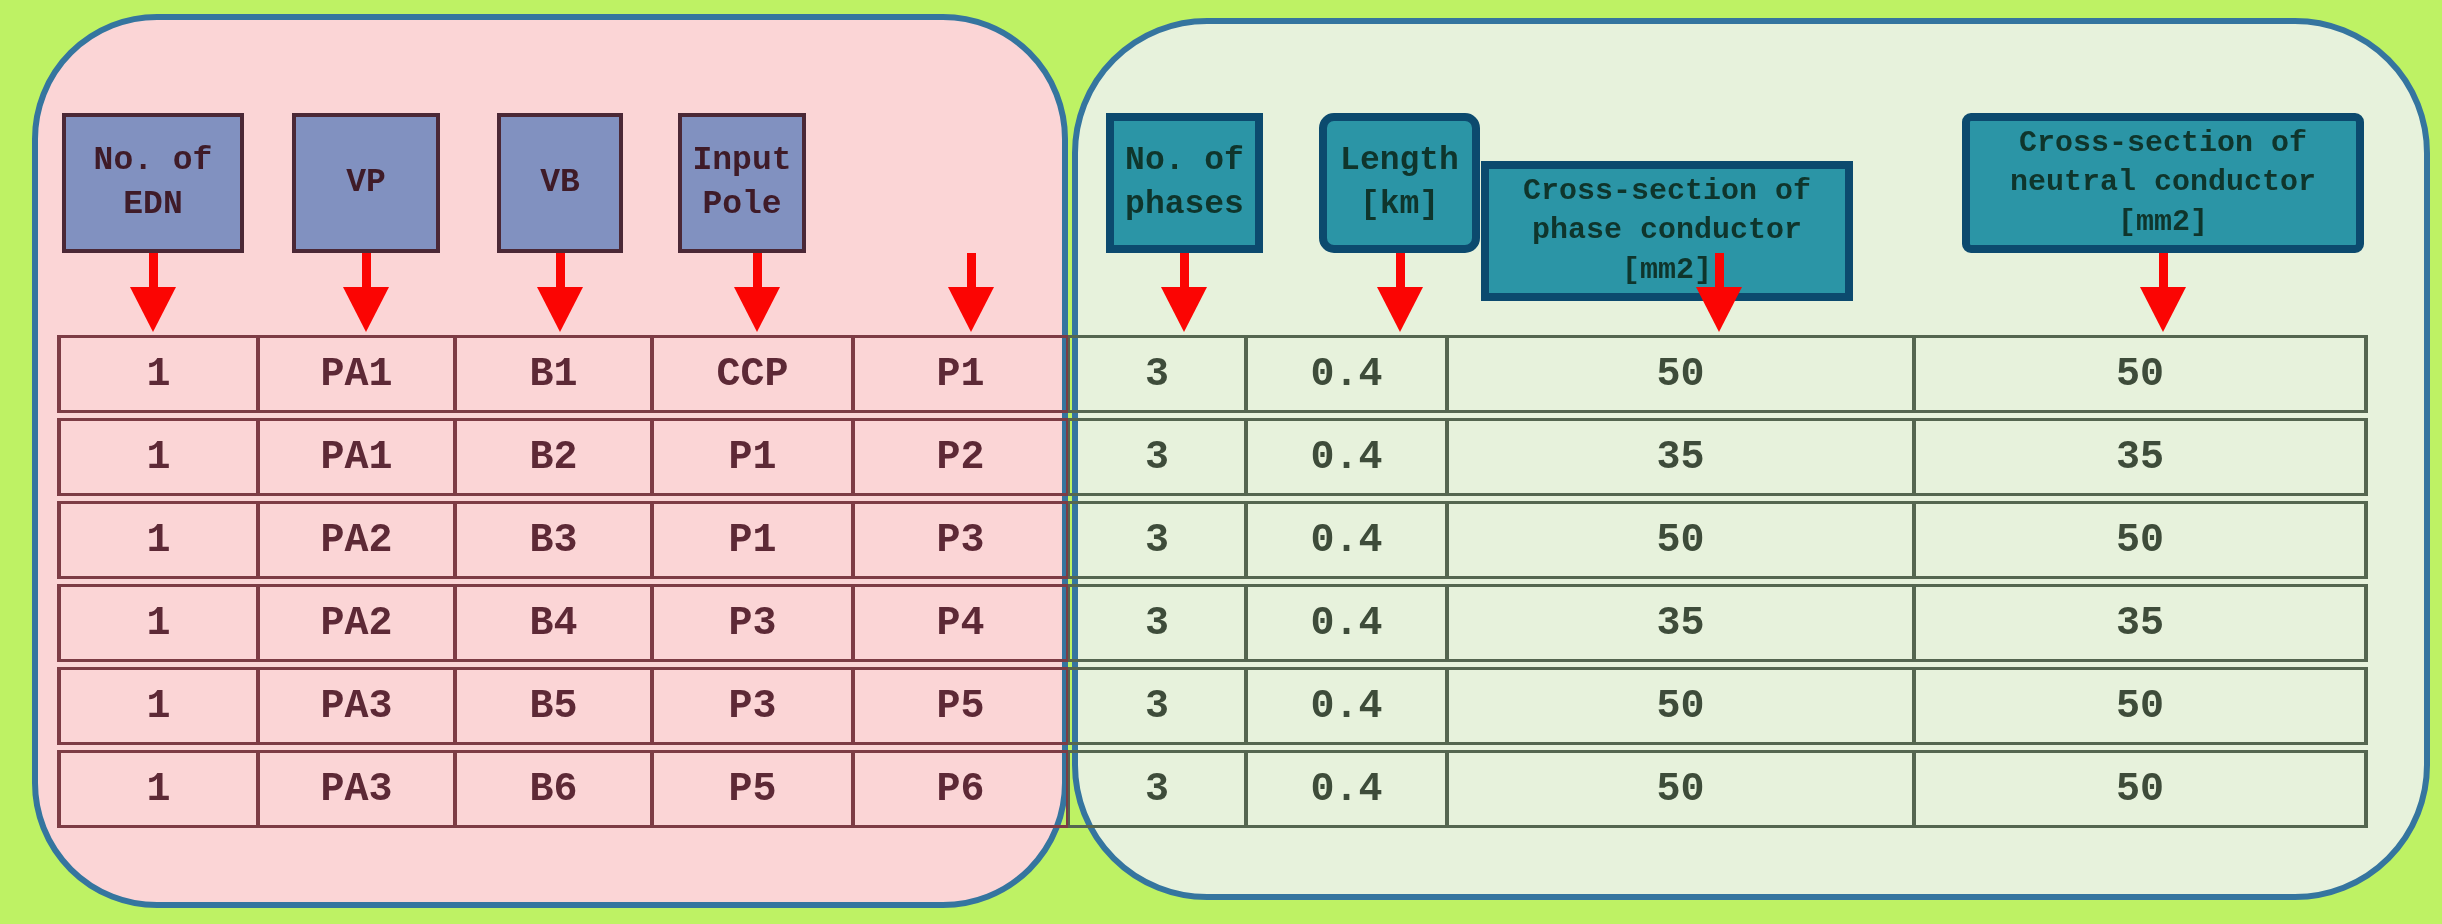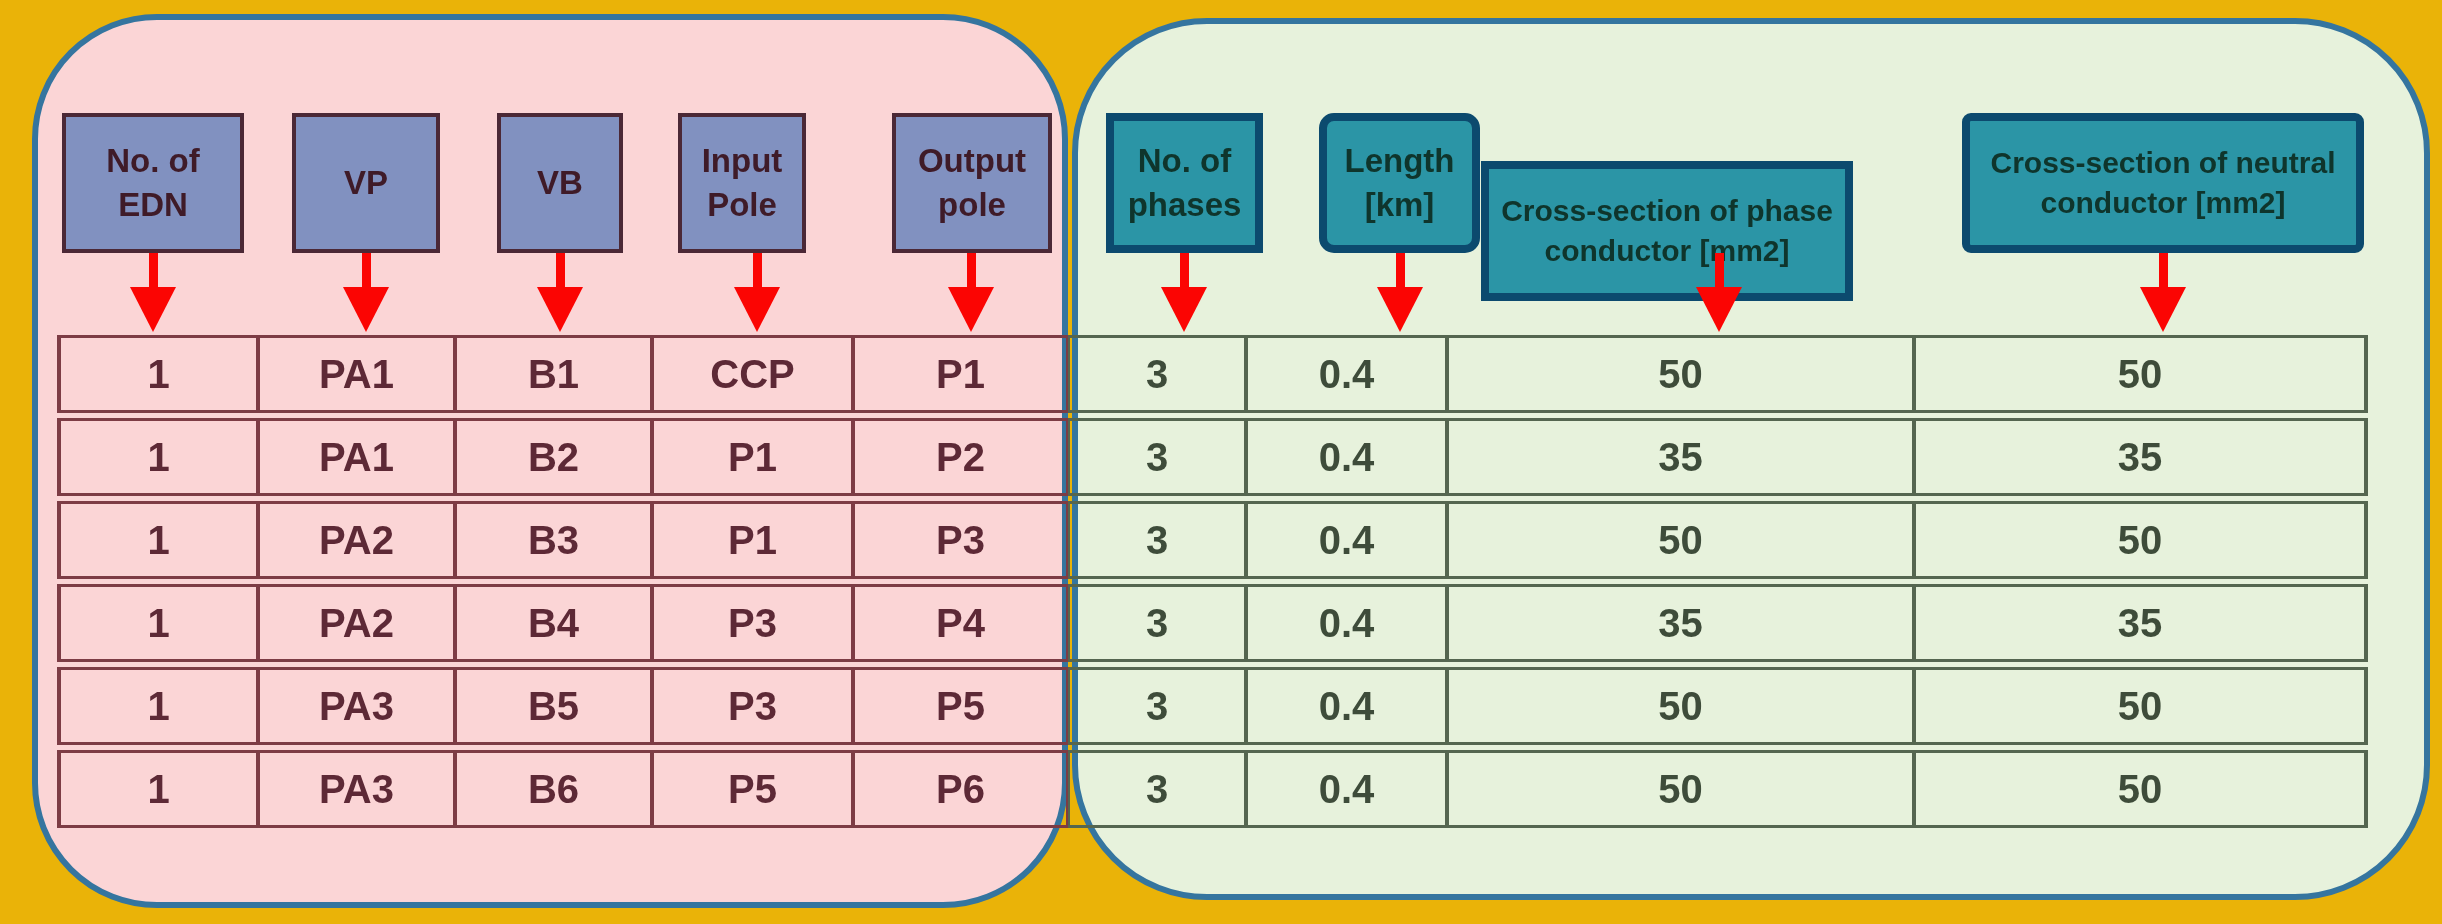--- a/index.html
+++ b/index.html
@@ -1,18 +1,18 @@
 <!DOCTYPE html>
 <html><head>
 <meta charset="utf-8">
 <style>
   html,body { margin:0; padding:0; background:#ffffff; }
   .canvas {
-    position:relative; width:2442px; height:924px; background:#eab308;
-    font-family:Liberation Sans, sans-serif; overflow:hidden;
+    position:relative; width:2442px; height:924px; background:#bef264;
+    font-family:Liberation Mono, monospace; overflow:hidden;
   }
   
   .panel { position:absolute; box-sizing:border-box; border:6px solid #35759f; }
   .panel-pink  { left:32px;  top:14px; width:1036px; height:894px; border-radius:125px; background:#fbd5d6; }
   .panel-green { left:1072px; top:18px; width:1358px; height:882px; border-radius:135px; background:#e7f2dc; }
 
   
   .hb {
     position:absolute; top:113px; height:140px; box-sizing:border-box;
     display:flex; align-items:center; justify-content:center; text-align:center;
@@ -60,21 +60,20 @@
 
 <div class="canvas">
 
   <div class="panel panel-pink"></div>
   <div class="panel panel-green"></div>
 
   <div class="hb slate hb1">No. of EDN</div>
   <div class="hb slate hb2">VP</div>
   <div class="hb slate hb3">VB</div>
   <div class="hb slate hb4">Input Pole</div>
-  <div class="hb slate hb5">Output pole</div>
 
   <div class="hb teal hb6">No. of phases</div>
   <div class="hb teal hb7">Length [km]</div>
   <div class="hb teal wide hb8">Cross-section of phase conductor [mm2]</div>
   <div class="hb teal wide hb9">Cross-section of neutral conductor [mm2]</div>
 
   <div class="arrow a1">
       <div class="stem"></div>
       <div class="head"></div>
     </div>

